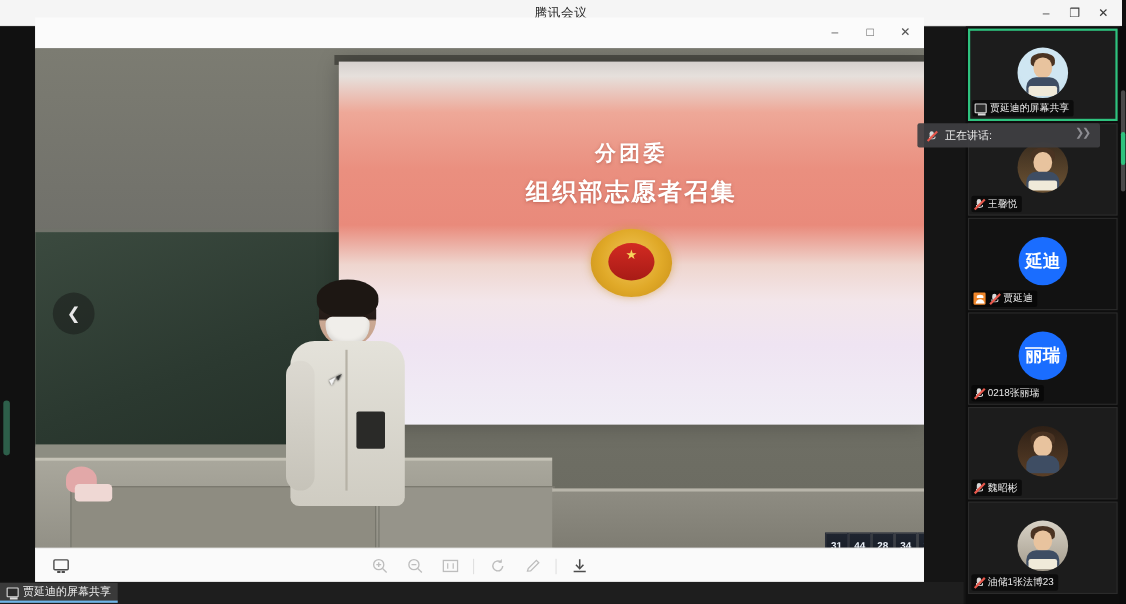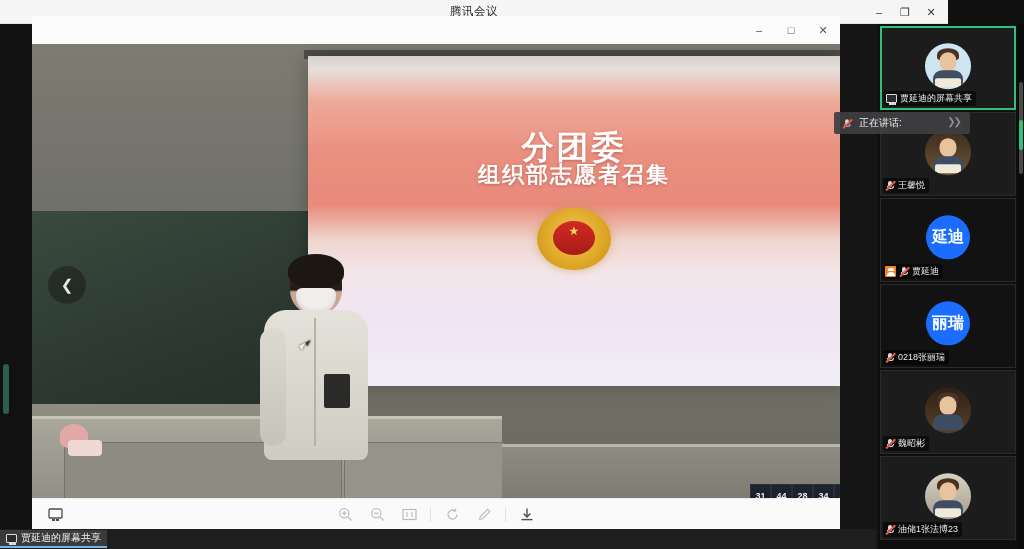--- a/index.html
+++ b/index.html
@@ -13,21 +13,21 @@
   
   #app {
     position: relative;
     width: 1024px; height: 549px;
     background: #101010;
   }
 
   
   .outer-titlebar {
     position: absolute; top: 0; left: 0;
-    width: 948px; height: 24px;
+    width: 1020px; height: 24px;
     background: #f5f5f5;
     border-bottom: 1px solid #e2e2e2;
     display: flex; align-items: center; justify-content: center;
   }
   .outer-title {
     font-size: 11.5px; color: #2a2a2a; letter-spacing: .5px;
   }
   .outer-winctl {
     position: absolute; right: 4px; top: 0;
     height: 24px; display: flex; align-items: center;
@@ -120,21 +120,21 @@
                 #efd6cf 56%, #f3e6ea 66%, #efe4f2 78%, #f1eef6 100%);
     box-shadow: 0 0 18px rgba(0,0,0,.25);
   }
   .screen-frame-top {
     position: absolute; left: 272px; top: 6px;
     width: 540px; height: 9px; background: #4d4d46;
   }
   .slide-title {
     position: absolute; left: 0; right: 0; top: 70px;
     text-align: center;
-    color: #fff; font-size: 32px; font-weight: bold;
+    color: #fff; font-size: 19px; font-weight: bold;
     letter-spacing: 3px;
     text-shadow: 0 1px 3px rgba(150,60,45,.5);
   }
   .slide-sub {
     position: absolute; left: 0; right: 0; top: 104px;
     text-align: center;
     color: #fff; font-size: 22px; font-weight: bold;
     letter-spacing: 2px;
     text-shadow: 0 1px 3px rgba(150,60,45,.5);
     font-family: Liberation Serif, serif;
@@ -395,21 +395,21 @@
     width:6px; height:3px; border-radius:50% 50% 0 0; background:#fff;
   }
   .ico-host::before {
     content:''; position:absolute; left:1.5px; bottom:1.5px;
     width:8px; height:4px; border-radius:4px 4px 0 0; background:#fff;
   }
 
   
   .speak-tip {
     position: absolute; left: -44px; top: 88px;
-    width: 136px; height: 22px;
+    width: 166px; height: 22px;
     background: rgba(62,62,66,.93);
     border-radius: 2px;
     display: flex; align-items: center; gap: 7px;
     padding: 0 8px;
     z-index: 30;
   }
   .speak-tip .txt { color: #f0f0f0; font-size: 10px; }
   .speak-tip .ico-mute { transform: scale(.95); }
   .speak-tip .chev {
     position: absolute; right: 10px; top: 4px;

